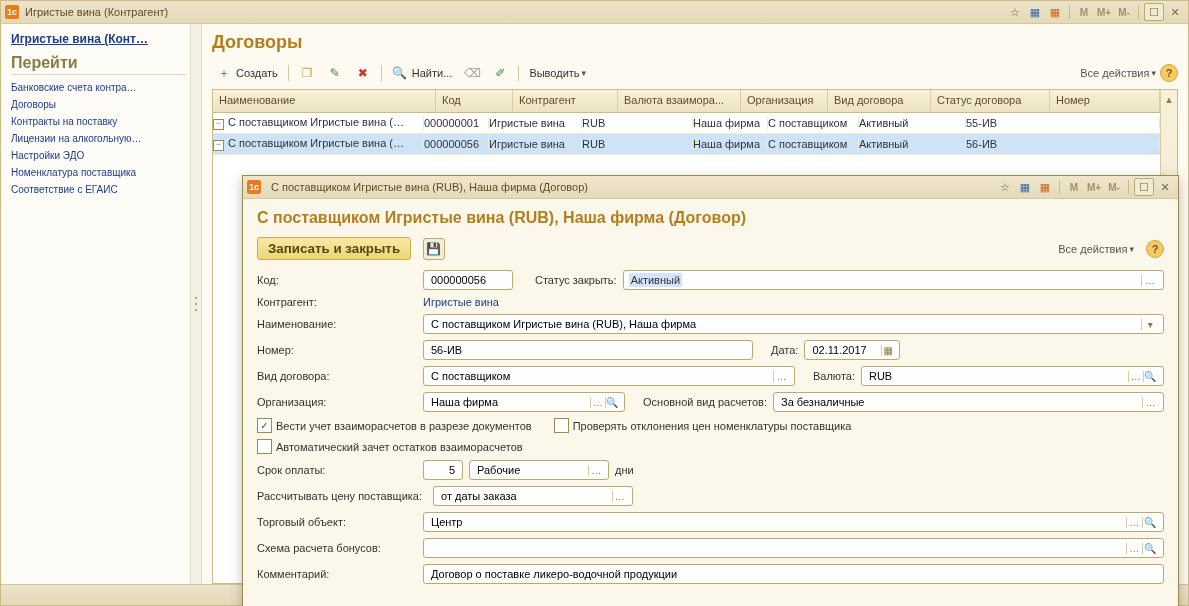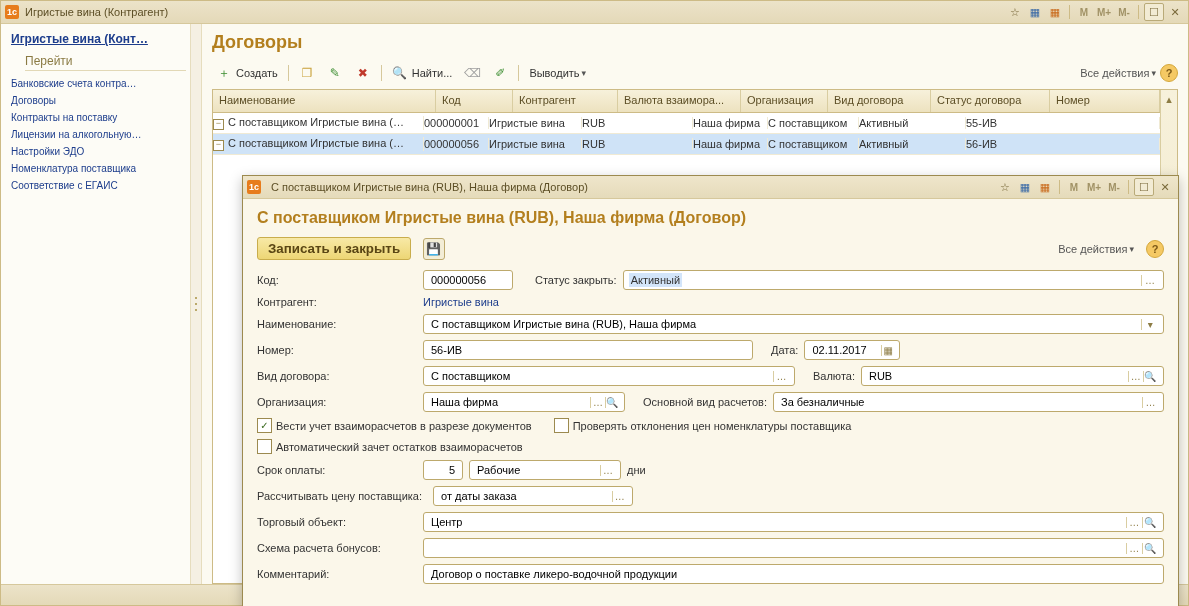--- a/index.html
+++ b/index.html
@@ -64,26 +64,25 @@
   }
   .lp-title {
     color: #1d3d8c;
     font-weight: bold;
     font-size: 12px;
     margin-bottom: 8px;
     white-space: nowrap; overflow: hidden; text-overflow: ellipsis; text-decoration: underline;
   }
   .lp-section {
     color: #8a7a43;
-    font-weight: normal;
-    font-size: 12px;
+    font-weight: bold;
+    font-size: 16px;
     border-bottom: 1px solid #e2d8b6;
     padding-bottom: 2px;
     margin-bottom: 4px;
-    margin-left: 14px;
   }
   .lp-link {
     color: #1d3d8c;
     font-size: 10px;
     padding: 3px 0;
     cursor: pointer;
     white-space: nowrap; overflow: hidden; text-overflow: ellipsis;
   }
   .collapser {
     width: 10px;
@@ -533,21 +532,21 @@
         <span class="cb"></span>
         <span>Автоматический зачет остатков взаиморасчетов</span>
       </div>
     </div>
 
     <div class="form-row">
       <div class="form-label">Срок оплаты:</div>
       <div class="inp" style="width:40px">
         <input style="text-align: right;" value="5">
       </div>
-      <div class="inp" style="width:152px">
+      <div class="inp" style="width:140px">
         <input value="Рабочие" style="">
         <span class="dots-btn">…</span>
       </div>
       <span>дни</span>
     </div>
 
     <div class="form-row">
       <div class="form-label" style="width:170px">Рассчитывать цену поставщика:</div>
       <div class="inp" style="width:200px">
         <input value="от даты заказа" style="">

